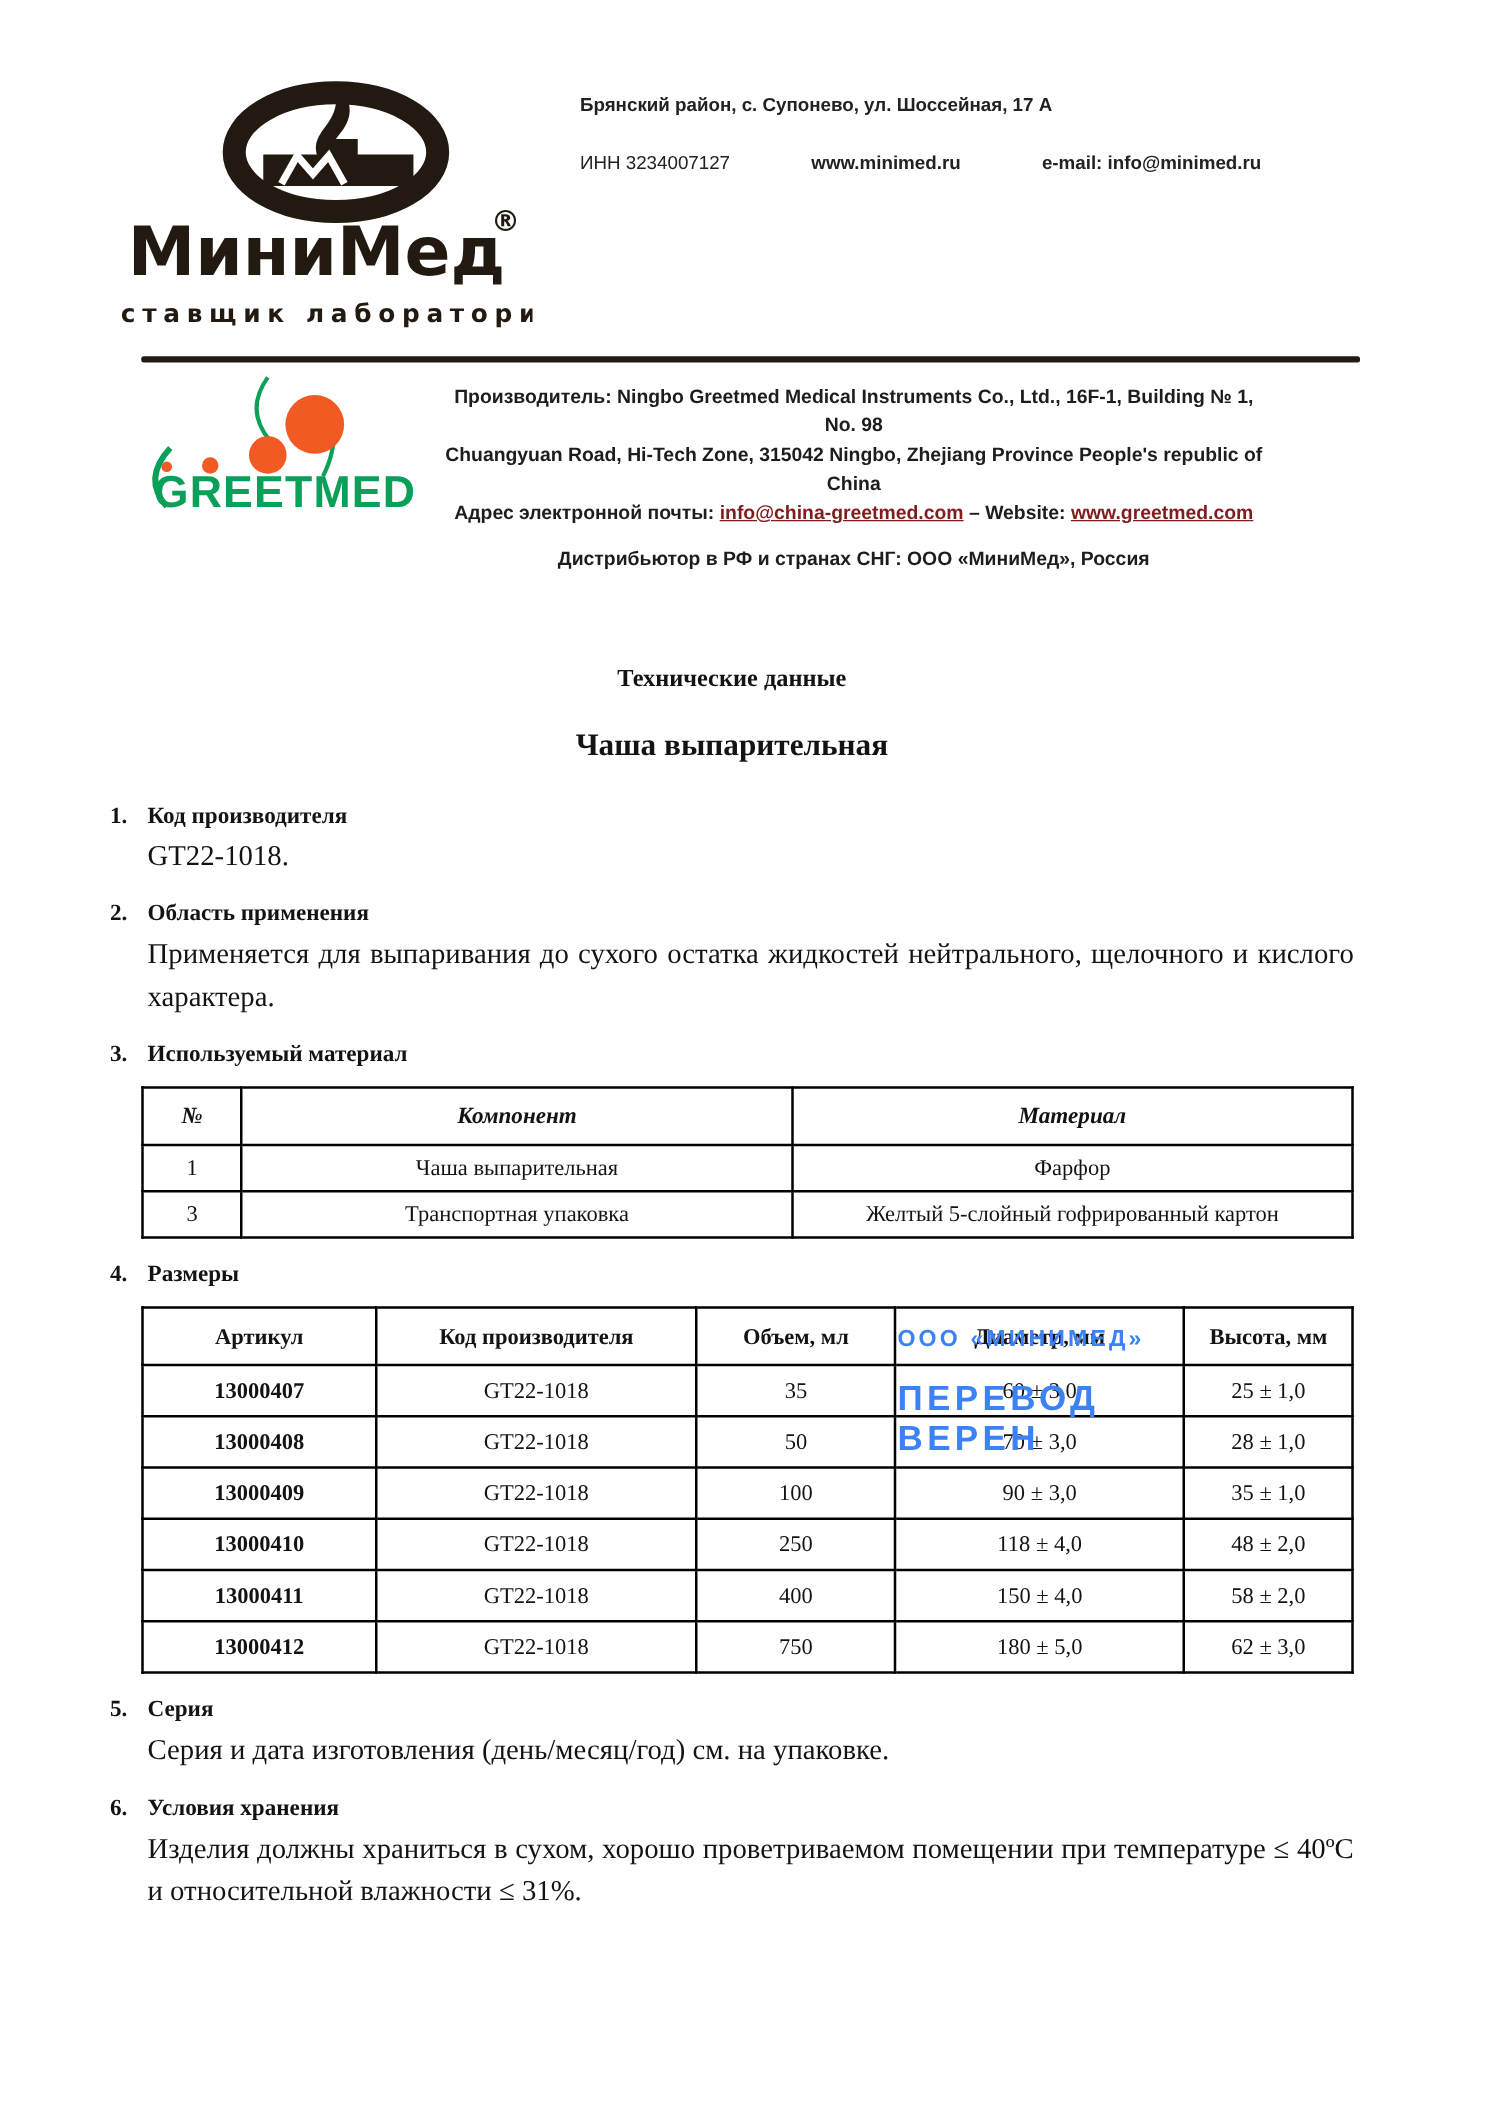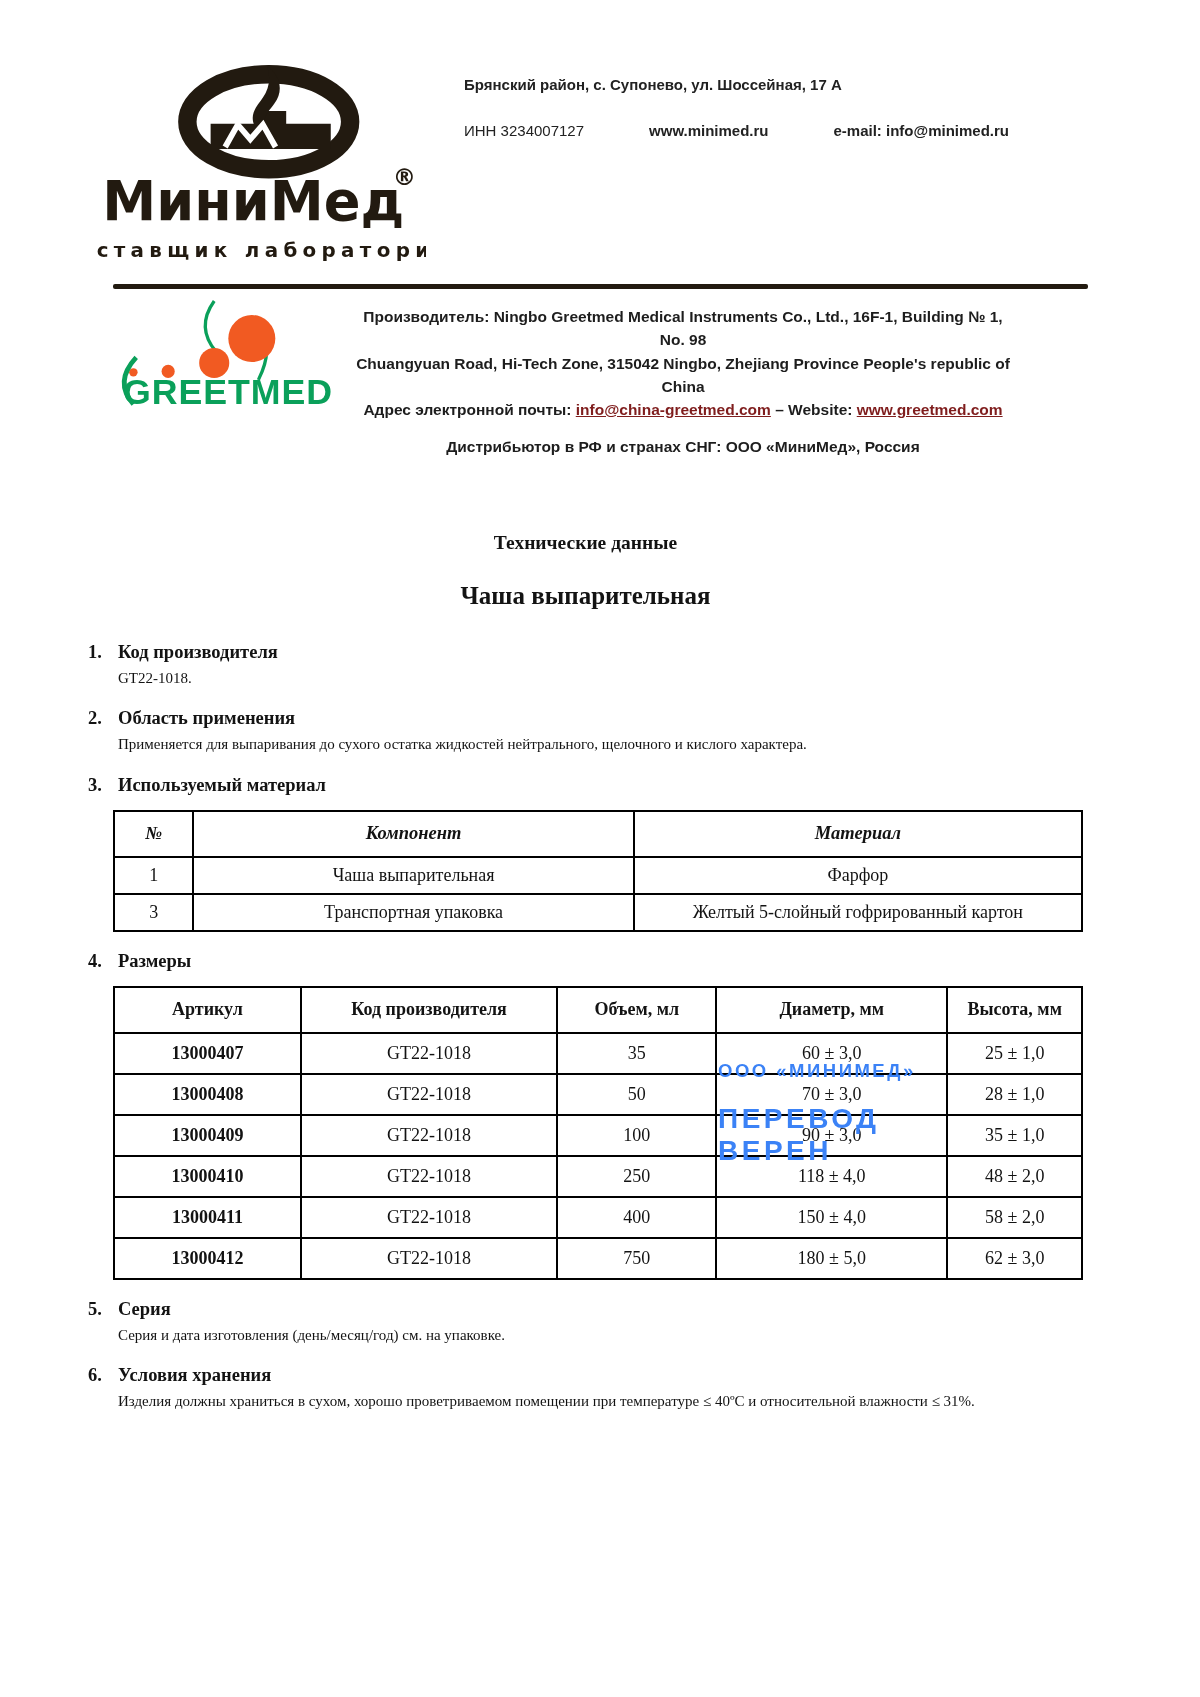--- a/index.html
+++ b/index.html
@@ -24,21 +24,21 @@
   .mfr-text a{color:#7f1d1d;}
   .dist{margin-top:14px;}
 
   
   .doc{margin:58px 117px 0 88px;}
   .doc-title{margin:0;text-align:center;font-size:19.5px;font-weight:bold;}
   .product-title{margin:28px 0 0 0;text-align:center;font-size:25px;font-weight:bold;}
   .sec{margin-top:17px;}
   .sec-head{display:flex;font-size:18.5px;font-weight:bold;line-height:1.35;}
   .sec-num{width:30px;flex:0 0 30px;}
-  .sec-body{margin:2px 0 0 30px;font-size:15px;line-height:1.5;text-align:justify;text-align-last:left;}
+  .sec-body{margin:2px 0 0 30px;font-size:23px;line-height:1.5;text-align:justify;text-align-last:left;}
 
   table{border-collapse:collapse;margin:12px 0 4px 25px;width:970px;font-size:18px;}
   th,td{border:2px solid #000;text-align:center;padding:2px 6px;}
   th{height:40px;}
   td{height:31px;}
   .tbl-material th{font-style:italic;font-size:18.5px;}
   .tbl-sizes td{height:35px;}
   .tbl-sizes td:first-child{font-weight:bold;}
 
   

